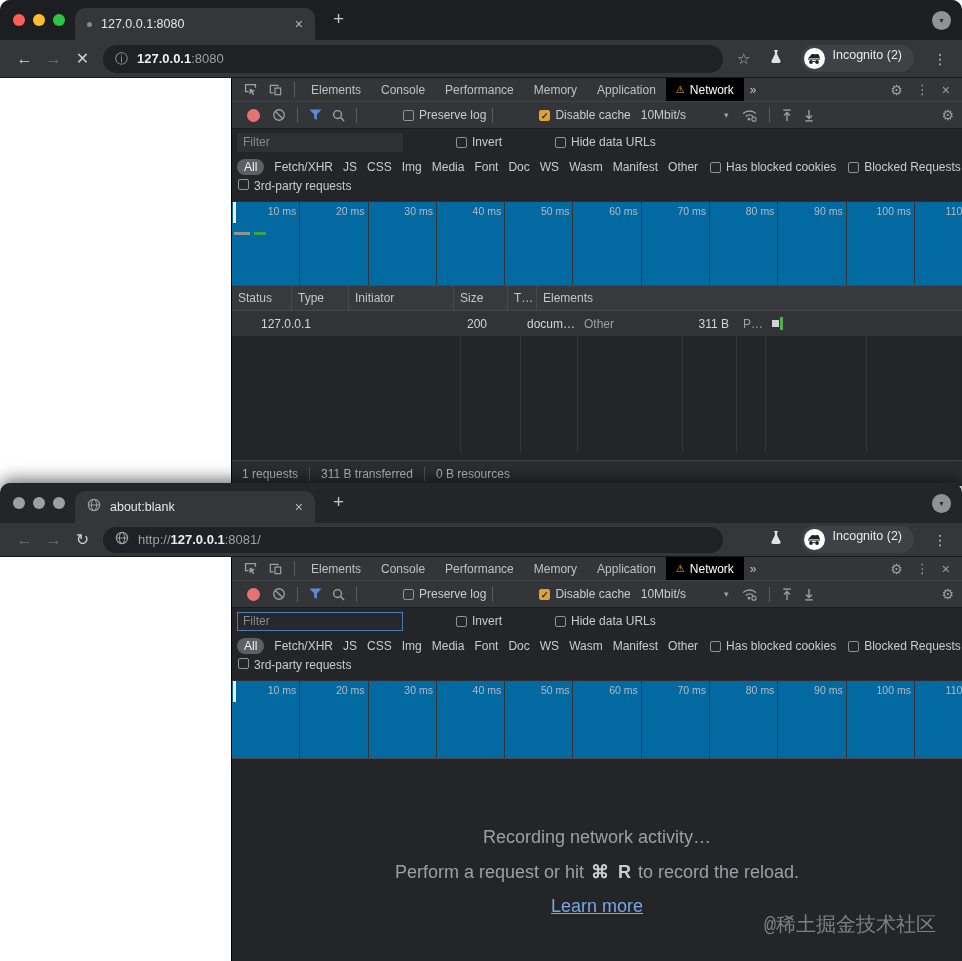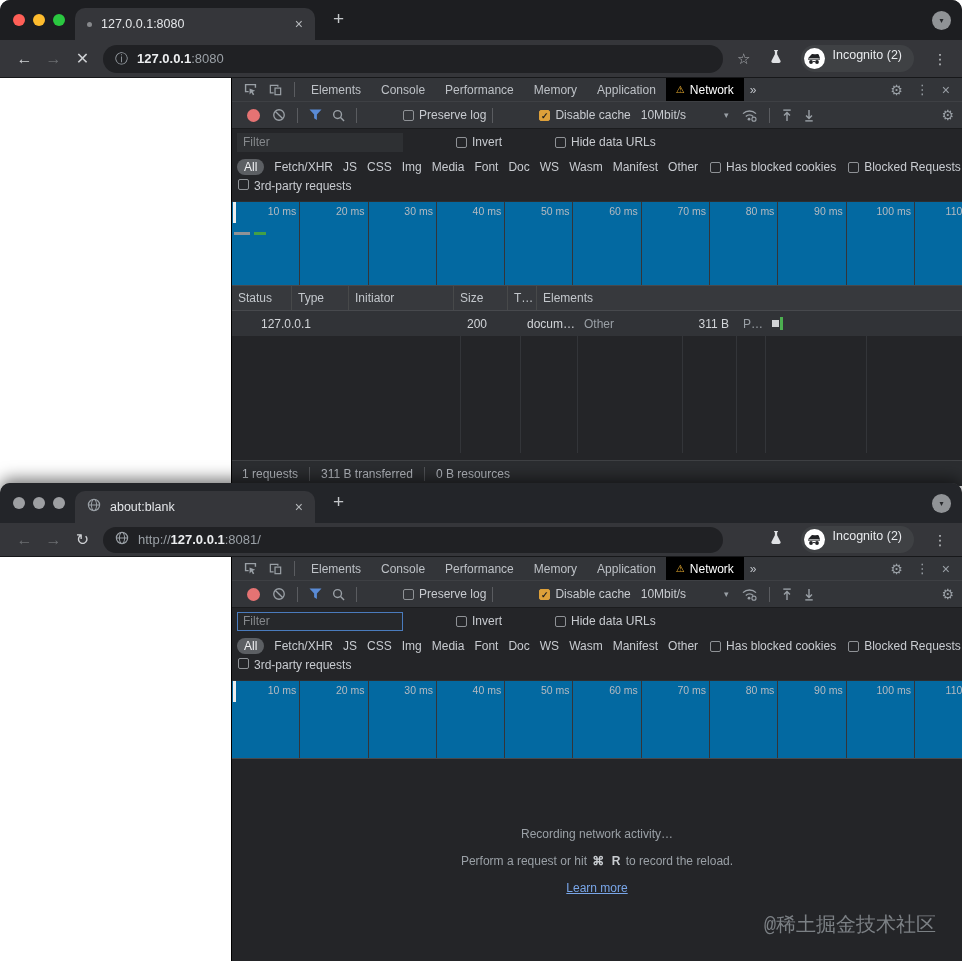--- a/index.html
+++ b/index.html
@@ -112,21 +112,21 @@
   .r-name { padding-left:29px; }
   .r-init, .r-time { color:#9aa0a6; }
   .r-size { justify-content:flex-end; padding-right:8px; }
   .wf-square { width:7px; height:7px; background:#d2d4d6; margin-left:6px; }
   .wf-bar { width:3px; height:13px; background:#4caf50; margin-left:1px; }
 
   .dt-footer { flex:none; height:26px; background:#2b2d30; border-top:1px solid #3f4144;
                display:flex; align-items:center; gap:11px; padding:0 10px; color:#b6bac0;margin-top:7px; }
   .fsep { width:1px; height:14px; background:#515357; }
 
-  .dt-empty { flex:1; text-align:center; padding-top:68px; color:#9aa0a6; font-size:12px; }
+  .dt-empty { flex:1; text-align:center; padding-top:68px; color:#9aa0a6; font-size:18px; }
   .dt-empty .line { margin-bottom:13px; }
   .key { color:#c9cdd1; font-weight:bold; margin:0 2px; }
   .learn { color:#79a6e8; text-decoration:underline; }
 
   .watermark { position:absolute; right:26px; bottom:23px; color:#8b9095; font-size:20px; opacity:.85;
                font-family:Liberation Mono, monospace; z-index:50; }
 </style>
 </head>
 <body>
 

